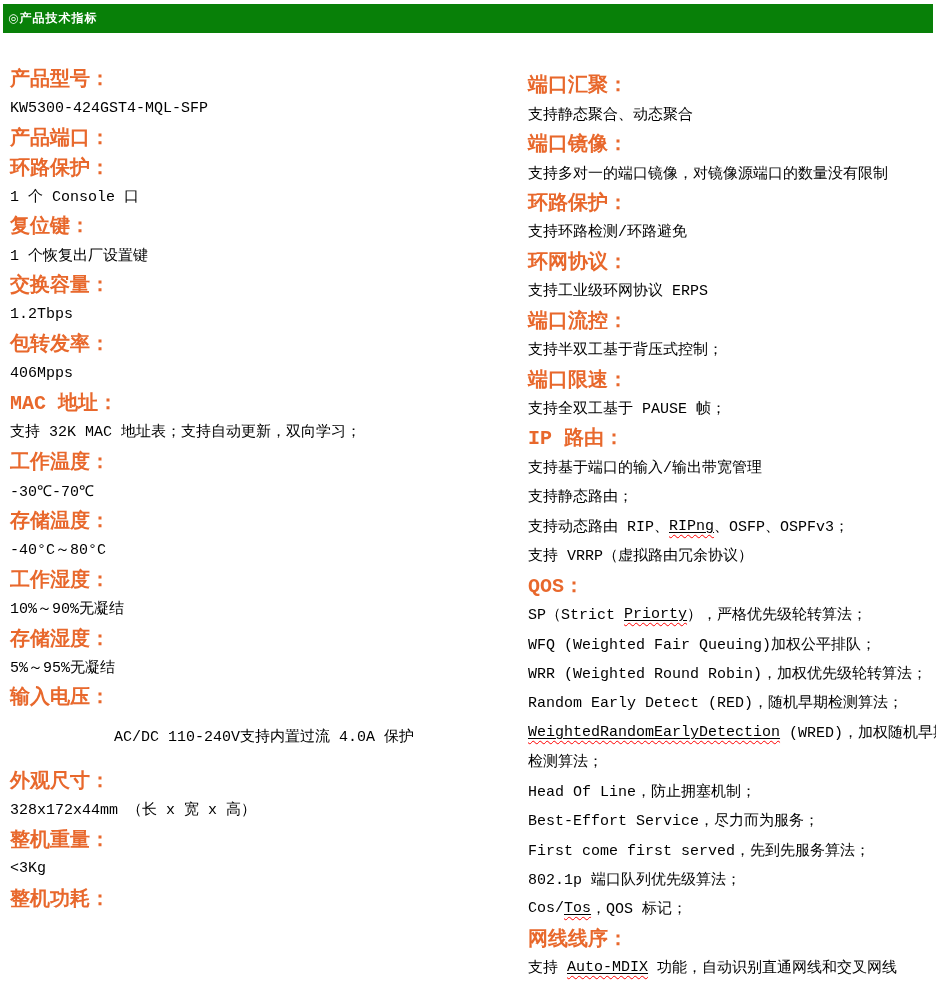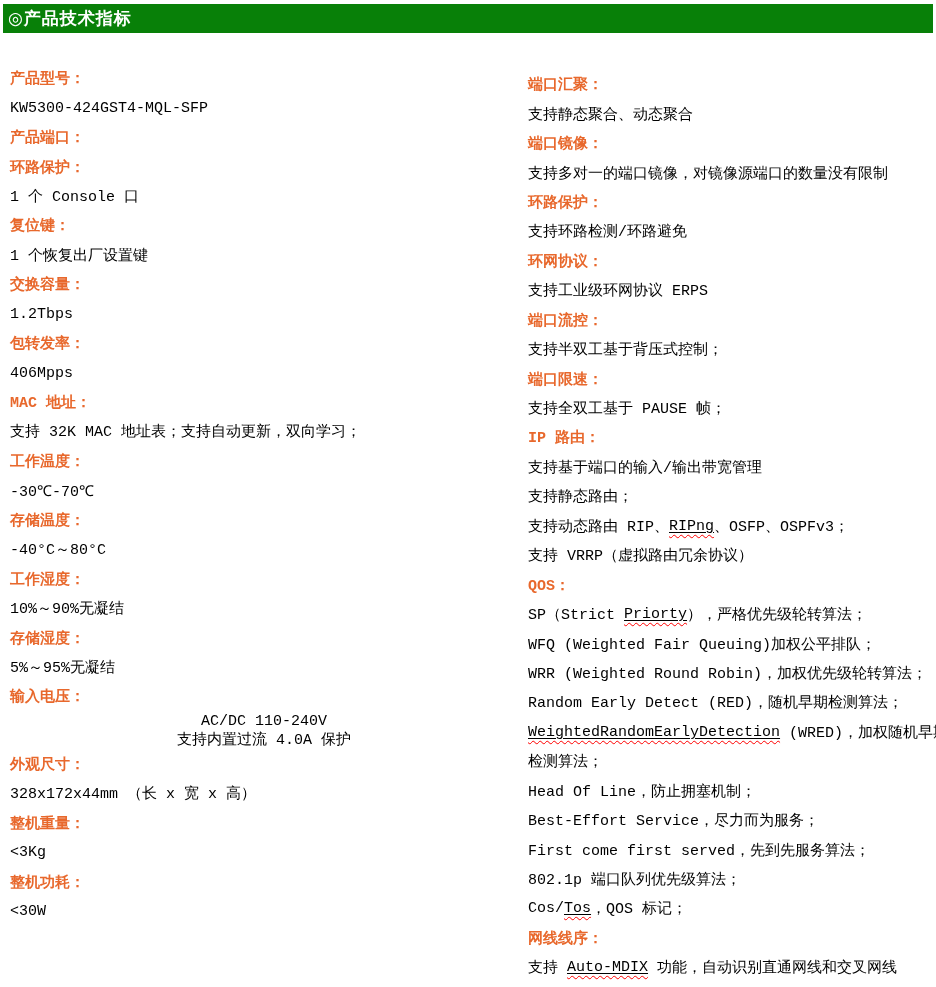--- a/index.html
+++ b/index.html
@@ -15,37 +15,37 @@
     font-family:"Liberation Mono","DejaVu Sans Mono",monospace;
   }
   .bar{
     margin:4px 3px 0 3px;height:29px;
     background:var(--header-bg);
     display:flex;align-items:center;
   }
   .bar-title{
     color:var(--header-fg);
     font-family:"Liberation Sans","DejaVu Sans",sans-serif;
-    font-weight:bold;font-size:17px;
+    font-weight:bold;font-size:12px;
     padding-left:5px;letter-spacing:1px;
     white-space:pre;
   }
   .content{display:flex;}
   .col{box-sizing:border-box;}
   .col-left{width:518px;padding:31px 0 0 10px;}
   .col-right{width:418px;padding:37px 12px 0 10px;}
   .line{
     height:29.45px;display:flex;align-items:center;
     white-space:pre;font-size:15px;color:var(--body);
   }
   .line.heading{
-    color:var(--heading);font-weight:bold;font-size:15px;
+    color:var(--heading);font-weight:bold;font-size:20px;
   }
   .line.tight{
-    height:38px;flex-direction:column;align-items:center;justify-content:center;
+    height:38px;flex-direction:row;align-items:flex-start;justify-content:center;margin-top:16px;
   }
   .tight-line{line-height:19px;}
   .sq{
     text-decoration:underline;
     text-decoration-style:wavy;
     text-decoration-color:var(--squiggle);
     text-decoration-thickness:1px;
     text-underline-offset:4px;
   }
   .sq-inner{
@@ -86,21 +86,20 @@
       <div class="line body">10%～90%无凝结</div>
       <div class="line heading">存储湿度：</div>
       <div class="line body">5%～95%无凝结</div>
       <div class="line heading">输入电压：</div>
       <div class="line body tight"><div class="tight-line">AC/DC 110-240V</div><div class="tight-line">支持内置过流 4.0A 保护</div></div>
       <div class="line heading">外观尺寸：</div>
       <div class="line body">328x172x44mm （长 x 宽 x 高）</div>
       <div class="line heading">整机重量：</div>
       <div class="line body">&lt;3Kg</div>
       <div class="line heading">整机功耗：</div>
-      <div class="line body">&lt;30W</div>
     </div>
   <div class="col col-right" id="col-right">
       <div class="line heading">端口汇聚：</div>
       <div class="line body">支持静态聚合、动态聚合</div>
       <div class="line heading">端口镜像：</div>
       <div class="line body">支持多对一的端口镜像，对镜像源端口的数量没有限制</div>
       <div class="line heading">环路保护：</div>
       <div class="line body">支持环路检测/环路避免</div>
       <div class="line heading">环网协议：</div>
       <div class="line body">支持工业级环网协议 ERPS</div>

